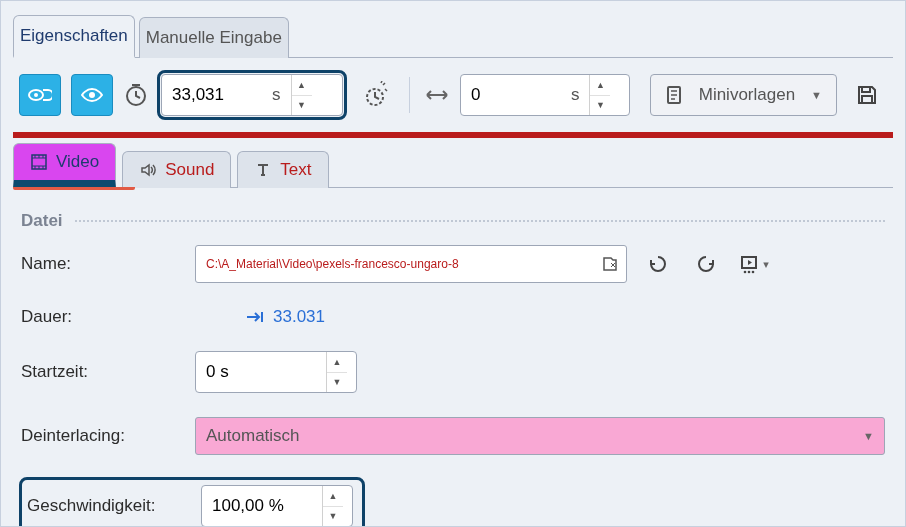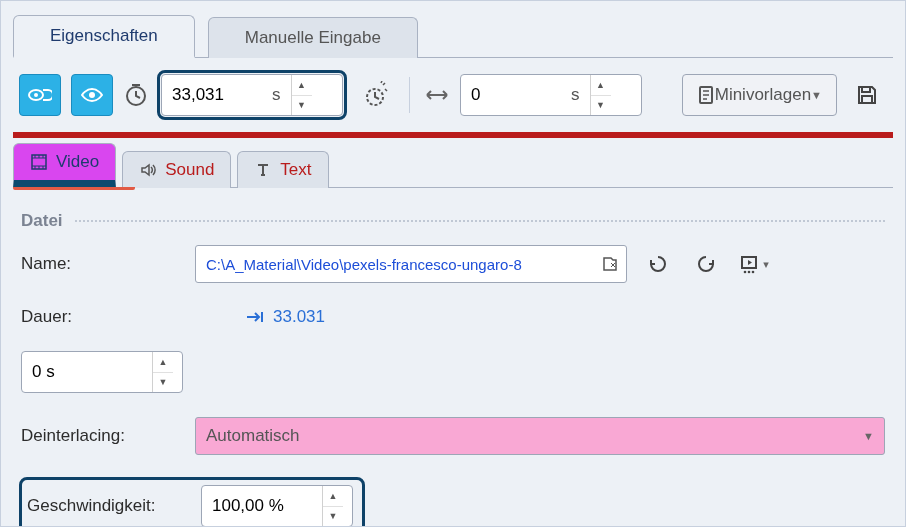--- a/index.html
+++ b/index.html
@@ -1,18 +1,18 @@
 <!DOCTYPE html>
 <html><head>
 <meta charset="utf-8">
 <style>
 html,body{margin:0;padding:0;font-family:Tahoma,Segoe UI,Arial,sans-serif;font-size:17px;color:#2c2c2c;background:#edf1f6}
 .panel{width:906px;height:527px;box-sizing:border-box;background:#edf1f6;border:1px solid #c7d0de;padding:12px;overflow:hidden}
 .tabs-main{display:flex;align-items:flex-end;border-bottom:1px solid #a9b2c2;height:44px;position:relative;gap:0}
-.tab{padding:10px 36px;border:1px solid #a9b2c2;border-bottom:none;background:#dde3eb;border-radius:6px 6px 0 0;margin-right:13px;color:#555;cursor:pointer;position:relative;top:1px}
+.tab{padding:10px 6px;border:1px solid #a9b2c2;border-bottom:none;background:#dde3eb;border-radius:6px 6px 0 0;margin-right:4px;color:#555;cursor:pointer;position:relative;top:1px}
 .tab.active{background:#edf1f6;color:#1f3b6e;border-bottom:2px solid #edf1f6;z-index:2}
 .toolbar{display:flex;align-items:center;padding:14px 6px;gap:10px;border-bottom:6px solid #b91c1c}
 .btn{display:inline-flex;align-items:center;justify-content:center;border:1px solid #a3aab8;border-radius:4px;background:#fff;height:40px;min-width:40px;padding:0 8px;cursor:pointer}
 .btn.icon-only{width:40px;padding:0}
 .btn.blue{background:#2cb1e6;border-color:#1a8cc0;color:#fff}
 .input-spin{display:inline-flex;align-items:center;border:1px solid #9da6b6;border-radius:4px;background:#fff;height:40px;overflow:hidden}
 .input-spin input{border:none;outline:none;padding:0 10px;font-size:17px;height:100%;width:90px;background:transparent}
 .input-spin .unit{padding-right:10px;color:#555}
 .input-spin .spinner{display:flex;flex-direction:column;border-left:1px solid #d0d0d0;height:100%}
 .input-spin .spinner span{flex:1;display:flex;align-items:center;justify-content:center;width:20px;font-size:9px;color:#555;cursor:pointer;border-bottom:1px solid #e0e0e0}
@@ -21,27 +21,27 @@
 .subtabs{display:flex;align-items:flex-end;gap:6px;border-bottom:1px solid #a9b2c2;margin-top:4px}
 .subtab{display:inline-flex;align-items:center;gap:8px;padding:8px 16px;border:1px solid #a9b2c2;border-bottom:none;background:#dde3eb;border-radius:6px 6px 0 0;cursor:pointer;position:relative;top:1px;color:#b91c1c}
 .subtab.active{background:#d946ef;color:#1f3b6e;border-bottom:8px solid #0c4a6e}
 .subtab-active-indicator{height:3px;width:122px;background:#e25a44;position:relative;top:-1px;left:0;border-radius:0 0 2px 2px}
 .section{padding:14px 8px 4px 8px}
 .section-title{display:flex;align-items:center;color:#7b8392;font-weight:bold;font-size:17px;margin:6px 0 14px 0}
 .section-title .dots{flex:1;border-bottom:2px dotted #c0c8d4;margin-left:12px;height:0}
 .field{display:flex;align-items:center;margin-bottom:24px;gap:14px}
 .field label{width:160px;color:#2c2c2c}
 .text-input{flex:1;display:flex;align-items:center;border:1px solid #9da6b6;border-radius:3px;background:#fff;height:36px;overflow:hidden}
-.text-input input{border:none;outline:none;padding:0 10px;font-size:15px;flex:1;background:transparent;color:#1d4ed8}
+.text-input input{border:none;outline:none;padding:0 10px;font-size:12px;flex:1;background:transparent;color:#b91c1c}
 .text-input .small-icon{width:32px;display:flex;align-items:center;justify-content:center;color:#555;cursor:pointer}
 .icon-btn{display:inline-flex;align-items:center;justify-content:center;width:34px;height:34px;cursor:pointer;color:#444}
 .link-val{color:#2a6fd6;display:inline-flex;align-items:center;gap:8px;padding-left:50px}
 .select-box{flex:1;display:flex;align-items:center;justify-content:space-between;border:1px solid #9da6b6;border-radius:3px;background:#f9a8d4;height:36px;padding:0 10px;color:#555;cursor:pointer}
 .chev{font-size:11px;color:#666}
-.mini-btn{display:inline-flex;align-items:center;gap:0;padding:0 14px;height:40px;border:1px solid #9da6b6;border-radius:4px;background:#f0f2f6;cursor:pointer;color:#555}
+.mini-btn{display:inline-flex;align-items:center;gap:16px;padding:0 14px;height:40px;border:1px solid #9da6b6;border-radius:4px;background:#f0f2f6;cursor:pointer;color:#555}
 .sep{width:1px;height:36px;background:#c7d0de;margin:0 4px}
 svg{display:block}
 </style>
 </head>
 <body>
 
 <div class="panel">
 
   <div class="tabs-main">
     <div class="tab active"><span>Eigenschaften</span></div>
@@ -196,20 +196,21 @@
       <label>Dauer:</label>
       <span class="link-val">
         <svg width="20" height="16" viewBox="0 0 20 16">
             <path d="M2 8h12M10 4l4 4-4 4M17 3v10" stroke="#2a6fd6" stroke-width="2" fill="none"></path>
           </svg>
         <span>33.031</span>
       </span>
     </div>
 
     <div class="field">
+      <label>Startzeit:</label>
       <span class="input-spin" style="width:160px">
         <input style="width: 110px;" value="0 s">
         <span class="spinner">
             <span>▲</span>
             <span>▼</span>
           </span>
       </span>
     </div>
 
     <div class="field">

